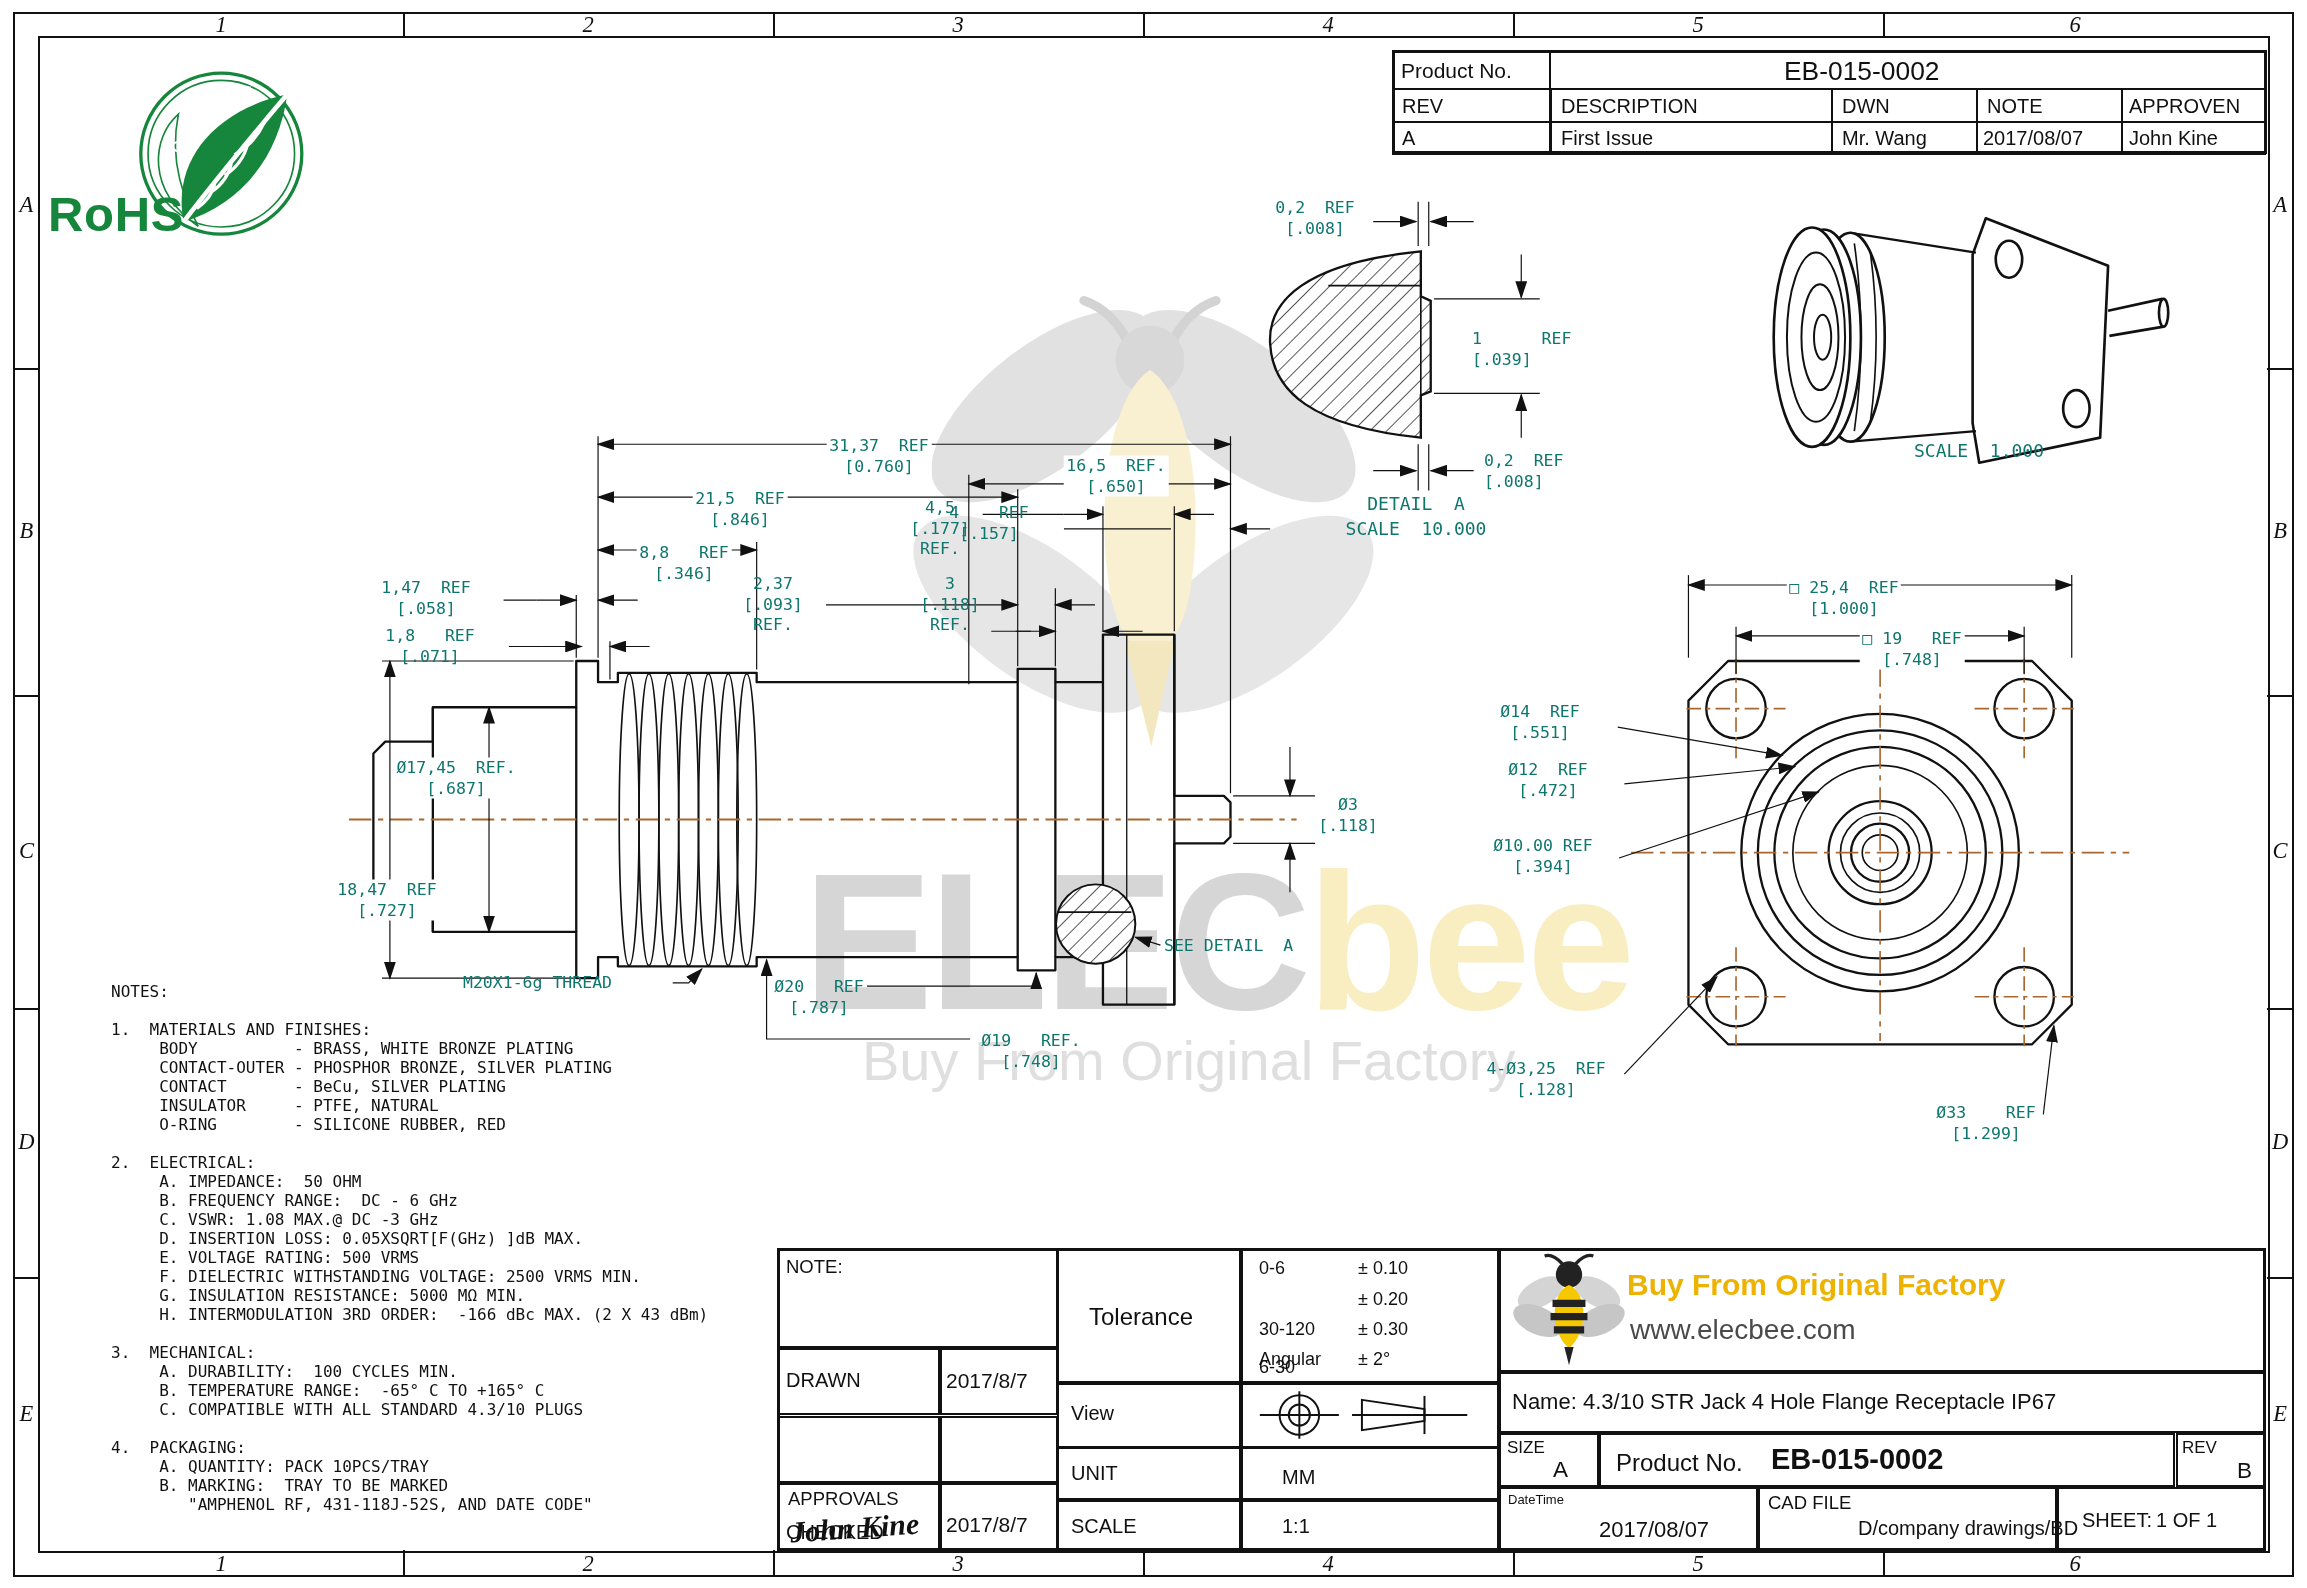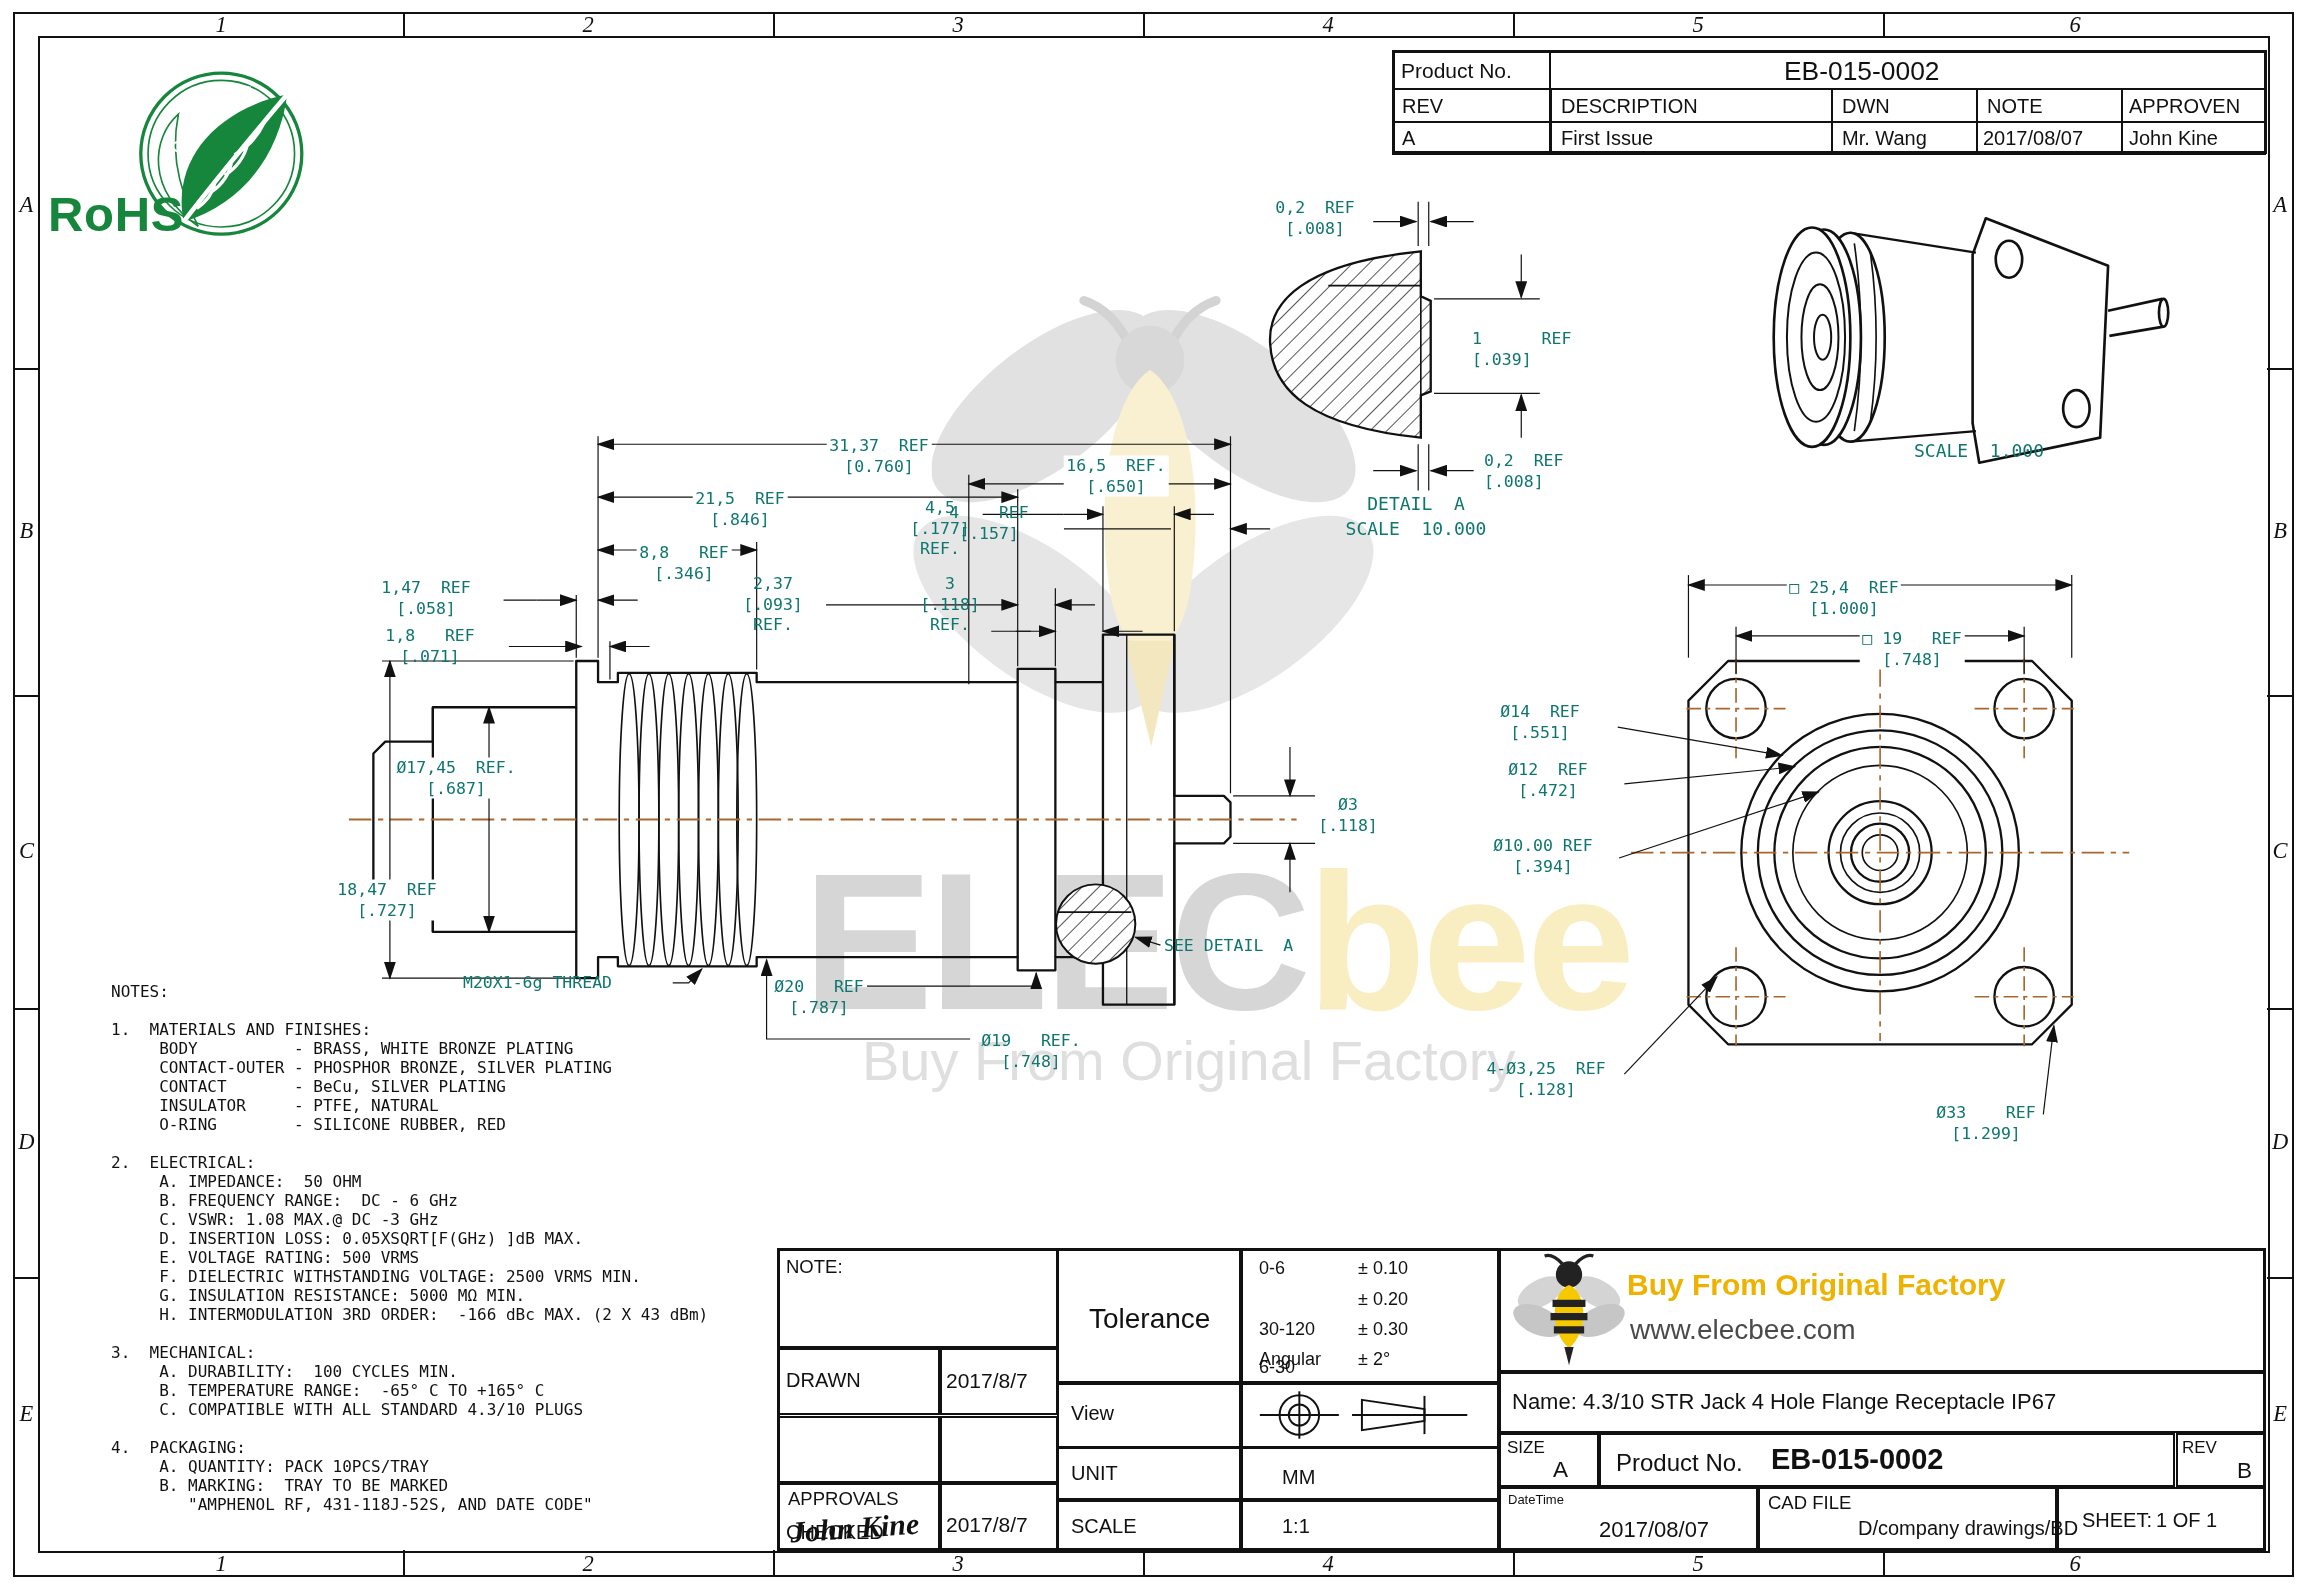--- a/index.html
+++ b/index.html
@@ -423,21 +423,21 @@
   <div class="cell" style="left:940px;top:1416px;width:118px;height:67px;"></div>
   <div class="cl" style="left:786px;top:1521px;">CHECKED</div>
   <div class="cl" style="left:946px;top:1438px;"></div>
   <div class="cell" style="left:777px;top:1483px;width:163px;height:68px;"></div>
   <div class="cell" style="left:940px;top:1483px;width:118px;height:68px;"></div>
   <div class="cl" style="left:788px;top:1488px;font-size:18.5px;">APPROVALS</div>
   <div class="cl sig" style="left:790px;top:1511px;">John Kine</div>
   <div class="cl" style="left:946px;top:1513px;font-size:21px;">2017/8/7</div>
 
   <div class="cell" style="left:1057px;top:1248px;width:184px;height:135px;"></div>
-  <div class="cl" style="left:1089px;top:1303px;font-size:28px;text-align:center;">Tolerance</div>
+  <div class="cl" style="left:1089px;top:1303px;font-size:24px;text-align:center;">Tolerance</div>
   <div class="cell" style="left:1241px;top:1248px;width:258px;height:135px;"></div>
   <div class="cl" style="left:1259px;top:1258px;font-size:18px;">0-6</div>
   <div class="cl" style="left:1358px;top:1258px;font-size:18px;">± 0.10</div>
   <div class="cl" style="left:1259px;top:1357px;font-size:18px;">6-30</div>
   <div class="cl" style="left:1358px;top:1289px;font-size:18px;">± 0.20</div>
   <div class="cl" style="left:1259px;top:1319px;font-size:18px;">30-120</div>
   <div class="cl" style="left:1358px;top:1319px;font-size:18px;">± 0.30</div>
   <div class="cl" style="left:1259px;top:1349px;font-size:18px;">Angular</div>
   <div class="cl" style="left:1358px;top:1349px;font-size:18px;">± 2°</div>
   <div class="cell" style="left:1057px;top:1383px;width:184px;height:65px;"></div>

